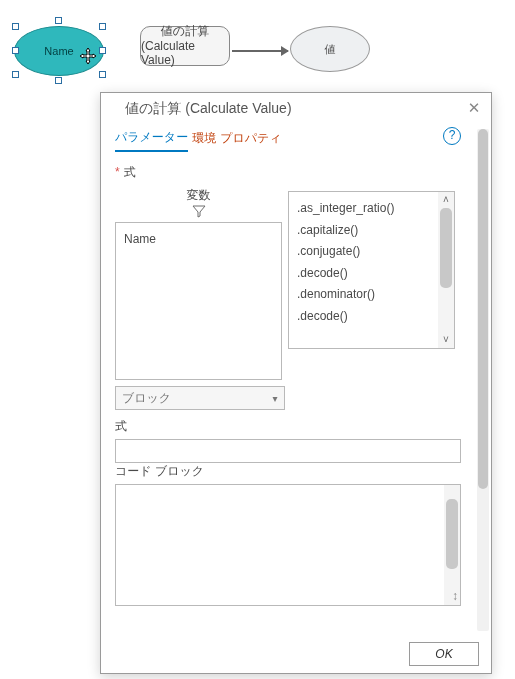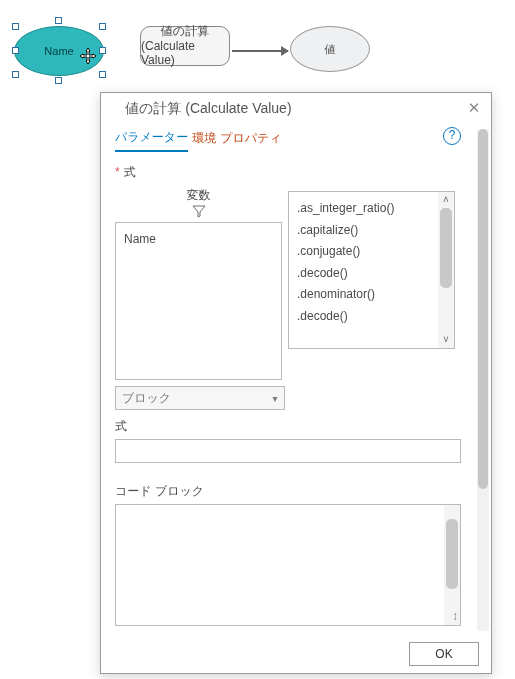--- a/index.html
+++ b/index.html
@@ -49,21 +49,21 @@
   .dropdown { margin-top: 6px; width: 49%; height: 24px; border: 1px solid #b9b9b9; background: #f6f6f6; display: flex; align-items: center; padding: 0 6px; color: #777; justify-content: space-between; }
   .dropdown .arrow-dn { font-size: 10px; color: #777; }
 
   .text-input { margin-top: 4px; width: 100%; height: 24px; border: 1px solid #b9b9b9; background: #fff; }
   .code-block { margin-top: 4px; width: 100%; height: 122px; border: 1px solid #b9b9b9; background: #fff; position: relative; }
   .code-block .sb { position: absolute; right: 0; top: 0; bottom: 0; width: 16px; background: #f4f4f4; display: flex; flex-direction: column; }
   .code-block .grip { position: absolute; right: 2px; top: 2px; font-size: 12px; color: #888; }
   .code-block .grip2 { position: absolute; right: 2px; bottom: 2px; font-size: 12px; color: #888; }
 
   .footer { height: 38px; border-top: 0; display: flex; align-items: center; justify-content: flex-end; padding: 6px 12px; }
-  .ok-btn { width: 70px; height: 24px; border: 1px solid #9a9a9a; background: #fff; text-align: center; line-height: 22px; color: #323232; }
+  .ok-btn { width: 70px; height: 24px; border: 1px solid #9a9a9a; background: #fff; text-align: center; line-height: 22px; color: #323232; font-style: italic; }
 
   svg { display: block; }
 </style>
 </head>
 <body>
 
 <div class="canvas">
   <div class="ellipse name-var">
     <span>Name</span>
   </div>
@@ -153,21 +153,21 @@
       </div>
 
       <div class="dropdown">
         <span>ブロック</span>
         <span class="arrow-dn">▾</span>
       </div>
 
       <div class="section-label" style="margin-top:8px">式</div>
       <div class="text-input"></div>
 
-      <div class="section-label" style="margin-top:20px">コード ブロック</div>
+      <div class="section-label" style="margin-top:0">コード ブロック</div>
       <div class="code-block">
         <span class="grip">↕</span>
         <div class="sb">
           <div class="sb-track" style="flex:1;position:relative">
             <div class="sb-thumb" style="top:14px;height:70px"></div>
           </div>
         </div>
         <span class="grip2">↕</span>
       </div>
 

